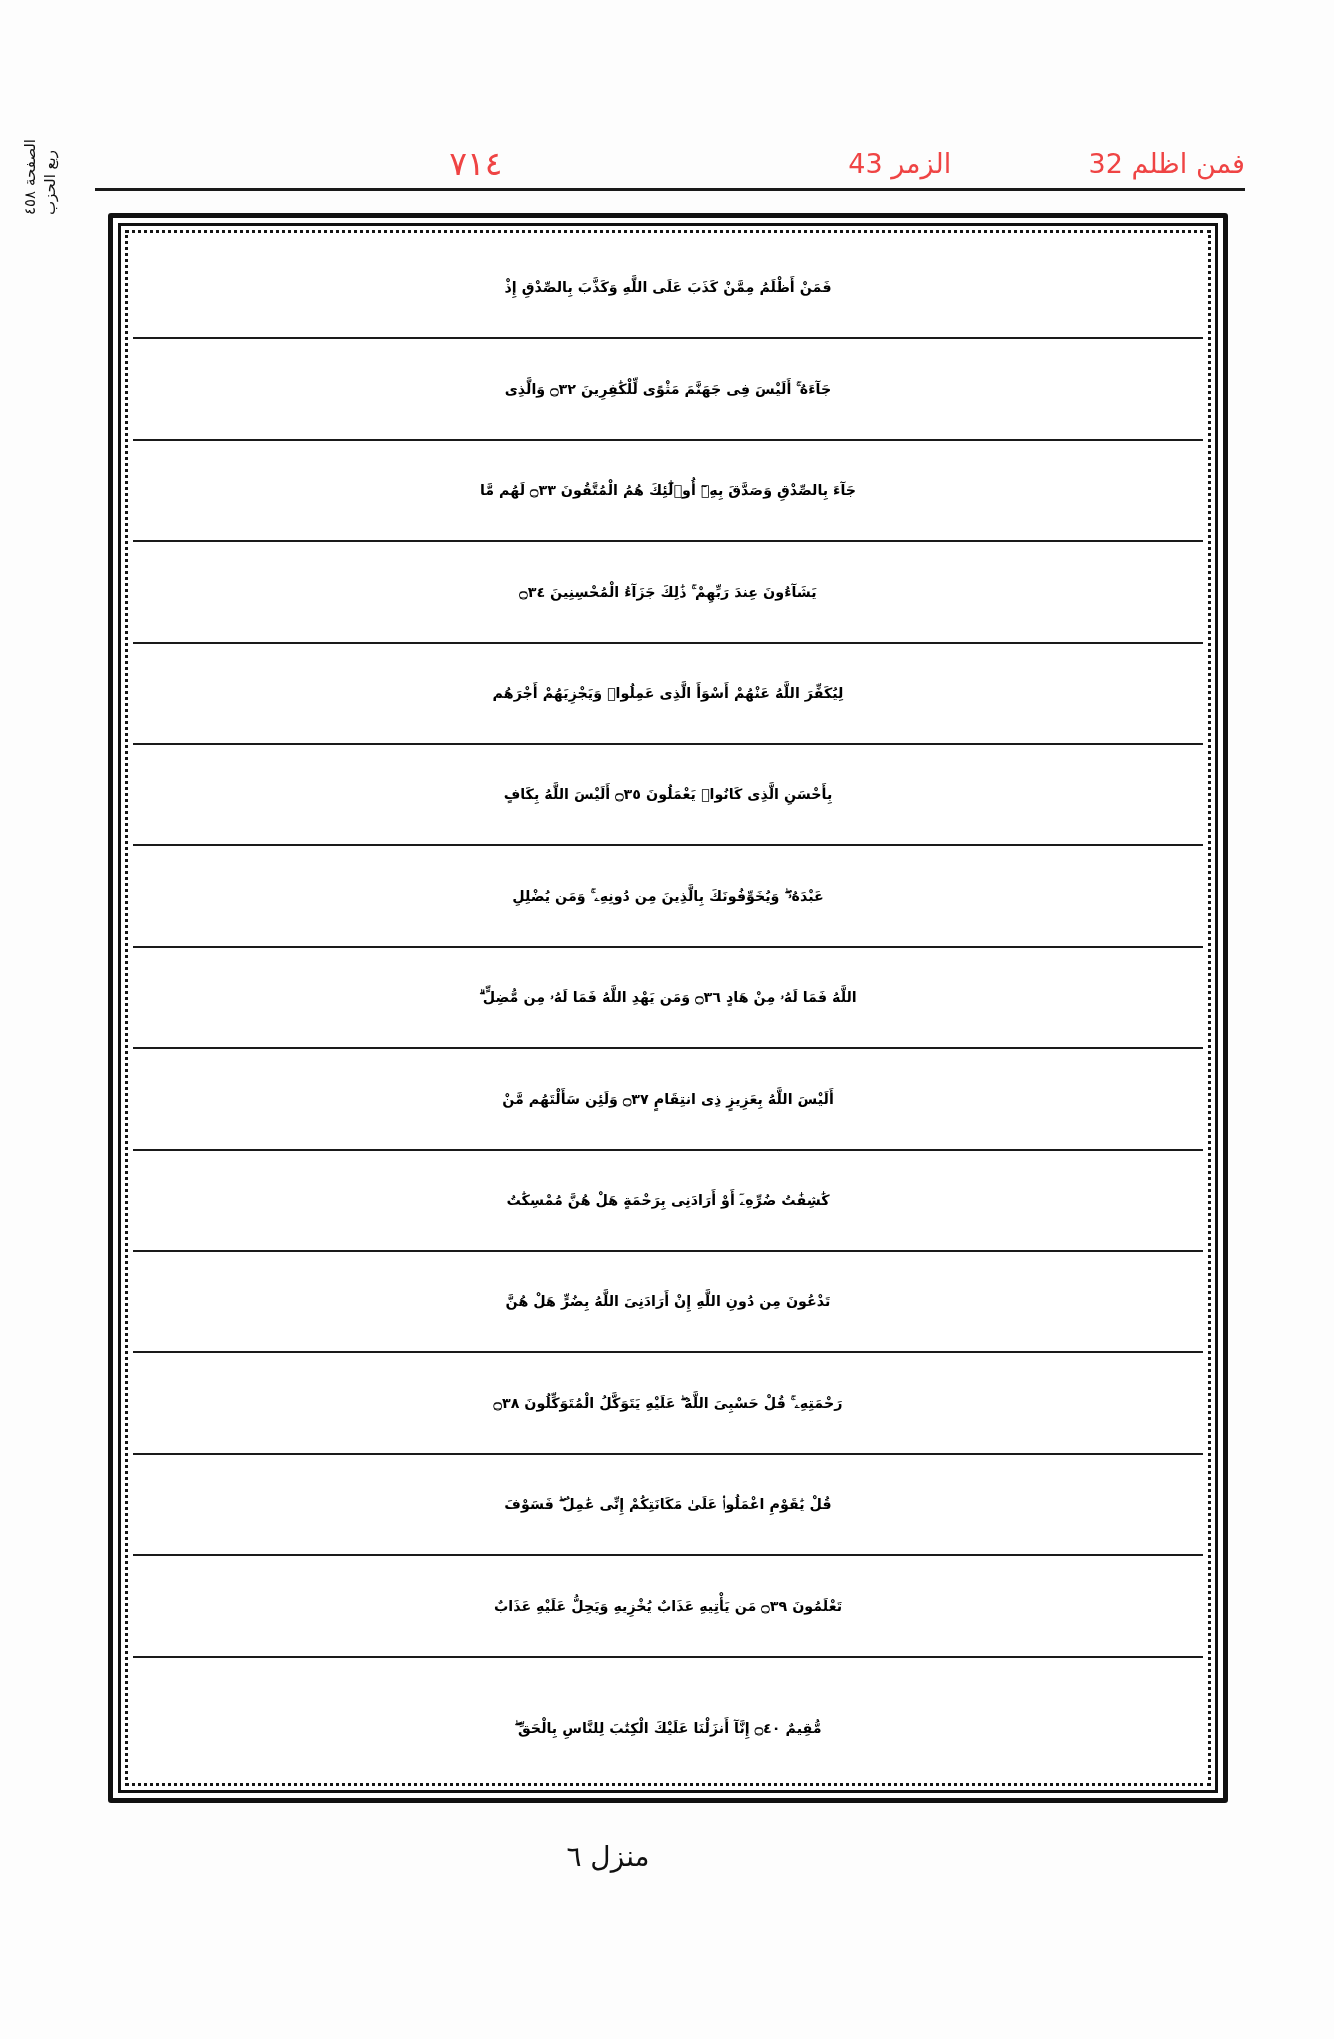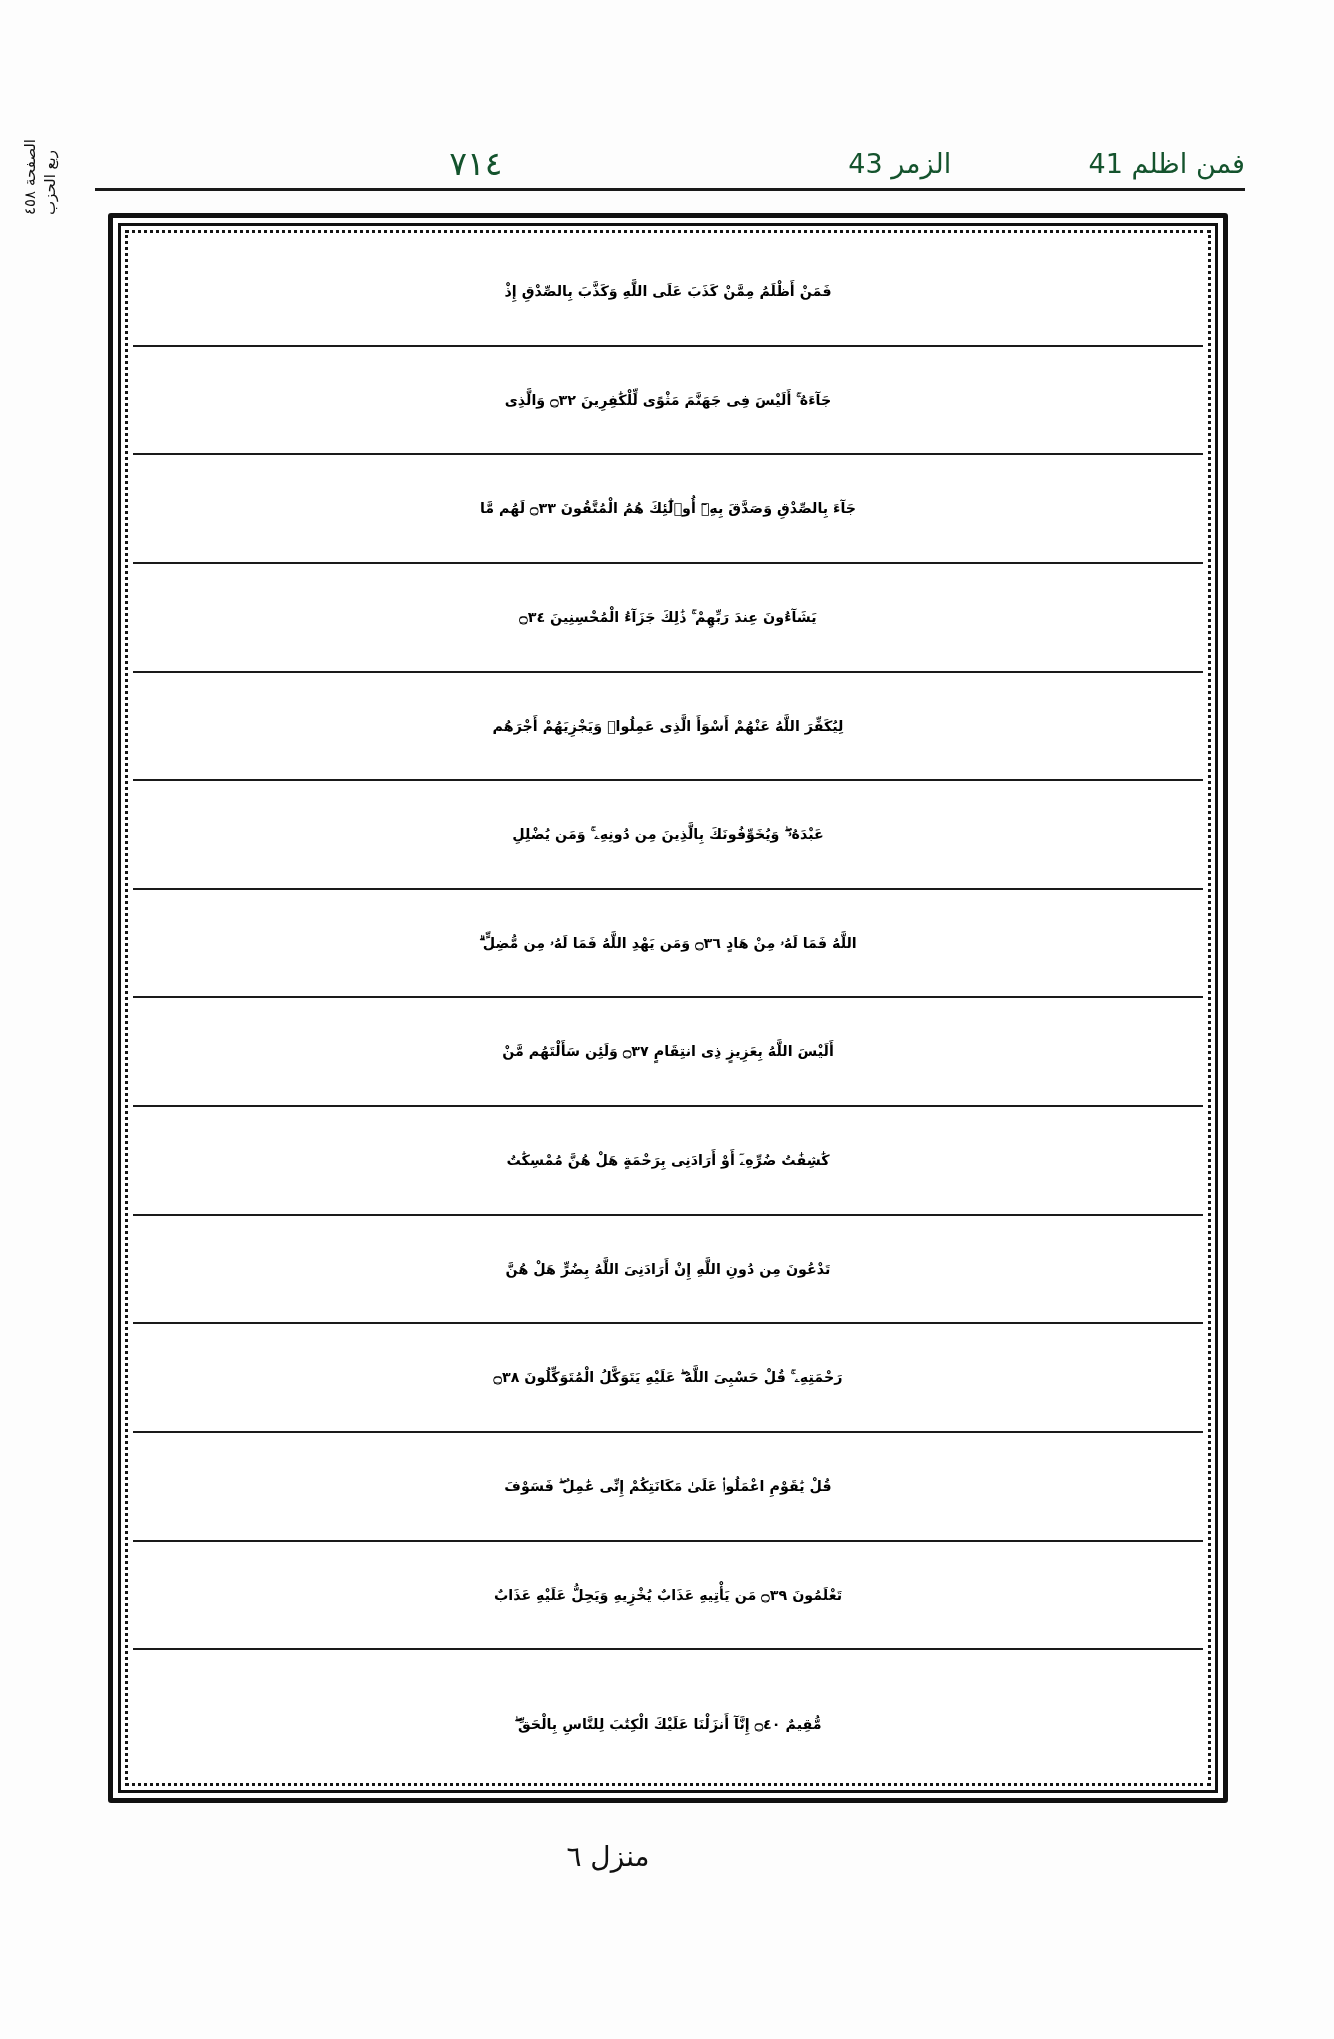--- a/index.html
+++ b/index.html
@@ -34,21 +34,21 @@
     display: flex;
     align-items: center;
     justify-content: space-between;
     direction: rtl;
   }
   .header-item {
     font-family: "DejaVu Sans", sans-serif;
     font-size: 27px;
     line-height: 1;
     white-space: nowrap;
-    color: #14532d;
+    color: #ef4444;
   }
   .header-center {
     font-size: 33px;
     letter-spacing: 1px;
   }
   .header-rule {
     position: absolute;
     left: 95px;
     top: 188px;
     width: 1150px;
@@ -155,21 +155,21 @@
 
   .page-number-wrap { display: inline-block; }
 </style>
 </head>
 <body>
 
 <div class="page">
 
   <div class="header">
     <div class="header-item">
-      <span>فمن اظلم 41</span>
+      <span>فمن اظلم 32</span>
       &nbsp;&nbsp;&nbsp;&nbsp;&nbsp;&nbsp;&nbsp;&nbsp;&nbsp;&nbsp;&nbsp;&nbsp;&nbsp;&nbsp;
       <span>الزمر 43</span>
     </div>
     <div class="header-item header-center page-number-wrap">٧١٤</div>
     <div class="header-item">&nbsp;</div>
   </div>
   <div class="header-rule"></div>
 
   <div class="side-note">
     <div>الصفحة ٤٥٨</div>
@@ -189,20 +189,23 @@
         <div class="aya-line">
             <div class="aya-text" style="font-size: 14px;">جَآءَ بِالصِّدْقِ وَصَدَّقَ بِهِۦٓ أُو۟لَٰٓئِكَ هُمُ الْمُتَّقُونَ ۝٣٣ لَهُم مَّا</div>
           </div>
         <div class="aya-line">
             <div class="aya-text" style="font-size: 14px;">يَشَآءُونَ عِندَ رَبِّهِمْ ۚ ذَٰلِكَ جَزَآءُ الْمُحْسِنِينَ ۝٣٤</div>
           </div>
         <div class="aya-line">
             <div class="aya-text" style="font-size: 14px;">لِيُكَفِّرَ اللَّهُ عَنْهُمْ أَسْوَأَ الَّذِى عَمِلُوا۟ وَيَجْزِيَهُمْ أَجْرَهُم</div>
           </div>
         <div class="aya-line">
+            <div class="aya-text" style="font-size: 14px;">بِأَحْسَنِ الَّذِى كَانُوا۟ يَعْمَلُونَ ۝٣٥ أَلَيْسَ اللَّهُ بِكَافٍ</div>
+          </div>
+        <div class="aya-line">
             <div class="aya-text" style="font-size: 14px;">عَبْدَهُۥ ۖ وَيُخَوِّفُونَكَ بِالَّذِينَ مِن دُونِهِۦ ۚ وَمَن يُضْلِلِ</div>
           </div>
         <div class="aya-line">
             <div class="aya-text" style="font-size: 14px;">اللَّهُ فَمَا لَهُۥ مِنْ هَادٍ ۝٣٦ وَمَن يَهْدِ اللَّهُ فَمَا لَهُۥ مِن مُّضِلٍّ ۗ</div>
           </div>
         <div class="aya-line">
             <div class="aya-text" style="font-size: 14px;">أَلَيْسَ اللَّهُ بِعَزِيزٍ ذِى انتِقَامٍ ۝٣٧ وَلَئِن سَأَلْتَهُم مَّنْ</div>
           </div>
         <div class="aya-line">
             <div class="aya-text" style="font-size: 14px;">كَٰشِفَٰتُ ضُرِّهِۦٓ أَوْ أَرَادَنِى بِرَحْمَةٍ هَلْ هُنَّ مُمْسِكَٰتُ</div>

